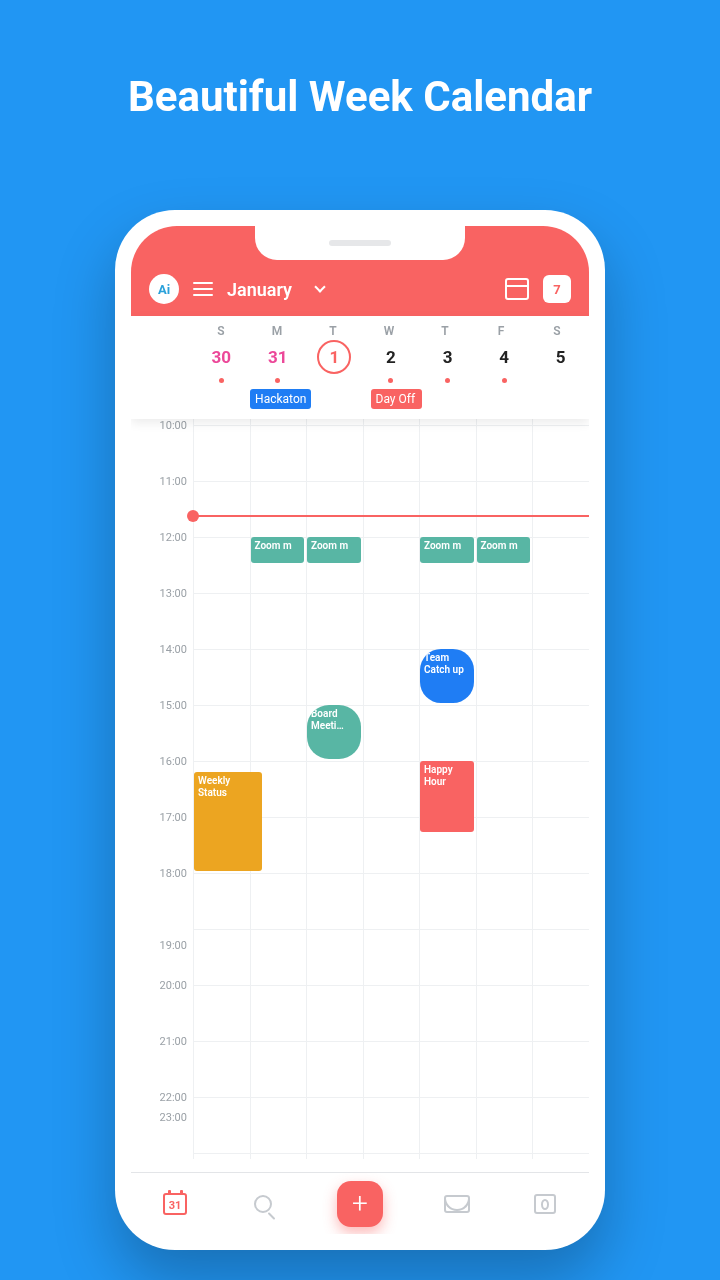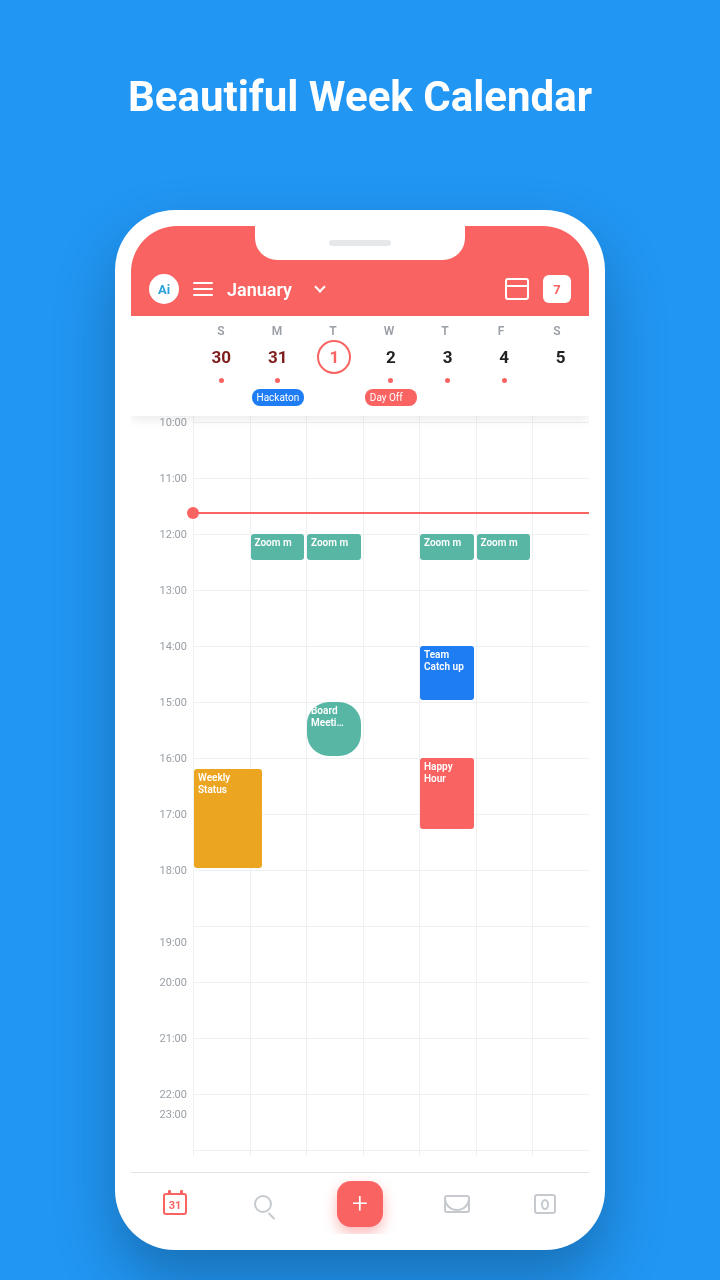--- a/index.html
+++ b/index.html
@@ -37,27 +37,27 @@
   .spacer{flex:1;}
   .cal-icon{width:24px;height:22px;border:2px solid #fff;border-radius:3px;position:relative;}
   .cal-icon::before{content:"";position:absolute;top:5px;left:0;right:0;height:2px;background:#fff;}
   .today-badge{width:28px;height:28px;background:#fff;border-radius:6px;color:var(--accent);font-weight:700;font-size:13px;display:flex;align-items:center;justify-content:center;}
   
   .week-wrap{box-shadow:0 4px 10px rgba(0,0,0,.08);position:relative;z-index:4;background:#fff;}
   .week-row{display:grid;grid-template-columns:62px repeat(7,1fr);padding:8px 4px 2px 0;}
   .dow{color:var(--grey);font-size:12px;font-weight:600;text-align:center;}
   .date-row{display:grid;grid-template-columns:62px repeat(7,1fr);align-items:center;padding-bottom:4px;}
   .dcell{position:relative;text-align:center;font-size:17px;font-weight:700;color:#222;}
-  .dcell.dim{color:#7f1d1d;}
+  .dcell.dim{color:#ec4899;}
   .dcell .num{display:inline-flex;width:34px;height:34px;align-items:center;justify-content:center;border-radius:50%;}
   .dcell.today .num{border:2px solid var(--accent);color:var(--accent);}
   .dot{display:block;margin:4px auto 0;width:5px;height:5px;border-radius:50%;background:var(--accent);}
   .dot.hidden{visibility:hidden;}
   .allday-row{display:grid;grid-template-columns:62px repeat(7,1fr);padding:2px 0 10px 0;min-height:26px;}
-  .pill{font-size:10px;color:#fff;padding:3px 5px;border-radius:8px;margin:0 2px;overflow:hidden;white-space:nowrap;text-overflow:ellipsis;}
+  .pill{font-size:12px;color:#fff;padding:3px 5px;border-radius:3px;margin:0 2px;overflow:hidden;white-space:nowrap;text-overflow:ellipsis;}
   .pill.blue{background:var(--blue);}
   .pill.red{background:var(--accent);}
   
   .grid{position:relative;height:740px;overflow:hidden;text-decoration:underline;}
   .hrow{position:absolute;left:62px;right:0;height:0;border-top:1px solid #eef0f2;}
   .hlabel{position:absolute;left:0;width:56px;text-align:right;font-size:11px;color:var(--grey);transform:translateY(-6px);}
   .vline{position:absolute;top:0;bottom:0;border-left:1px solid #eef0f2;}
   .now-line{position:absolute;left:62px;right:0;height:2px;background:var(--accent);}
   .now-dot{position:absolute;width:12px;height:12px;border-radius:50%;background:var(--accent);transform:translate(-6px,-5px);}
   .event{position:absolute;border-radius:3px;color:#fff;font-size:10px;font-weight:600;padding:3px 4px;overflow:hidden;line-height:1.2;}
@@ -179,21 +179,21 @@
         <div class="hrow" style="top: 678px;"></div>
         <div class="hlabel" style="top: 678px;">22:00</div>
         <div class="hrow" style="top: 734px;"></div>
         <div class="hlabel" style="top: 698px;">23:00</div>
         <div class="now-line" style="top: 95.6px;"></div>
         <div class="now-dot" style="left: 62px; top: 95.6px;"></div>
         <div class="event ev-teal" style="top: 118px; height: 26px; left: 119.5px; width: 53.5px;">Zoom m</div>
         <div class="event ev-teal" style="top: 118px; height: 26px; left: 176px; width: 53.5px;">Zoom m</div>
         <div class="event ev-teal" style="top: 118px; height: 26px; left: 289px; width: 53.5px;">Zoom m</div>
         <div class="event ev-teal" style="top: 118px; height: 26px; left: 345.5px; width: 53.5px;">Zoom m</div>
-        <div class="event ev-blue" style="top: 230px; height: 54px; left: 289px; width: 53.5px;">Team Catch up</div>
+        <div class="event ev-blue" style="top: 230px; height: 54px; left: 289px; width: 53.5px; border-radius: 21px;">Team Catch up</div>
         <div class="event ev-teal" style="top: 286px; height: 54px; left: 176px; width: 53.5px; border-radius: 22px;">Board Meeti…</div>
         <div class="event ev-red" style="top: 342px; height: 70.8px; left: 289px; width: 53.5px;">Happy Hour</div>
         <div class="event ev-orange" style="top: 353.2px; height: 98.8px; left: 63px; width: 68px;">Weekly Status</div>
       </div>
 
     <div class="tabbar">
       <div class="ticon">
         <div class="cal-sm">31</div>
       </div>
       <div class="ticon">

